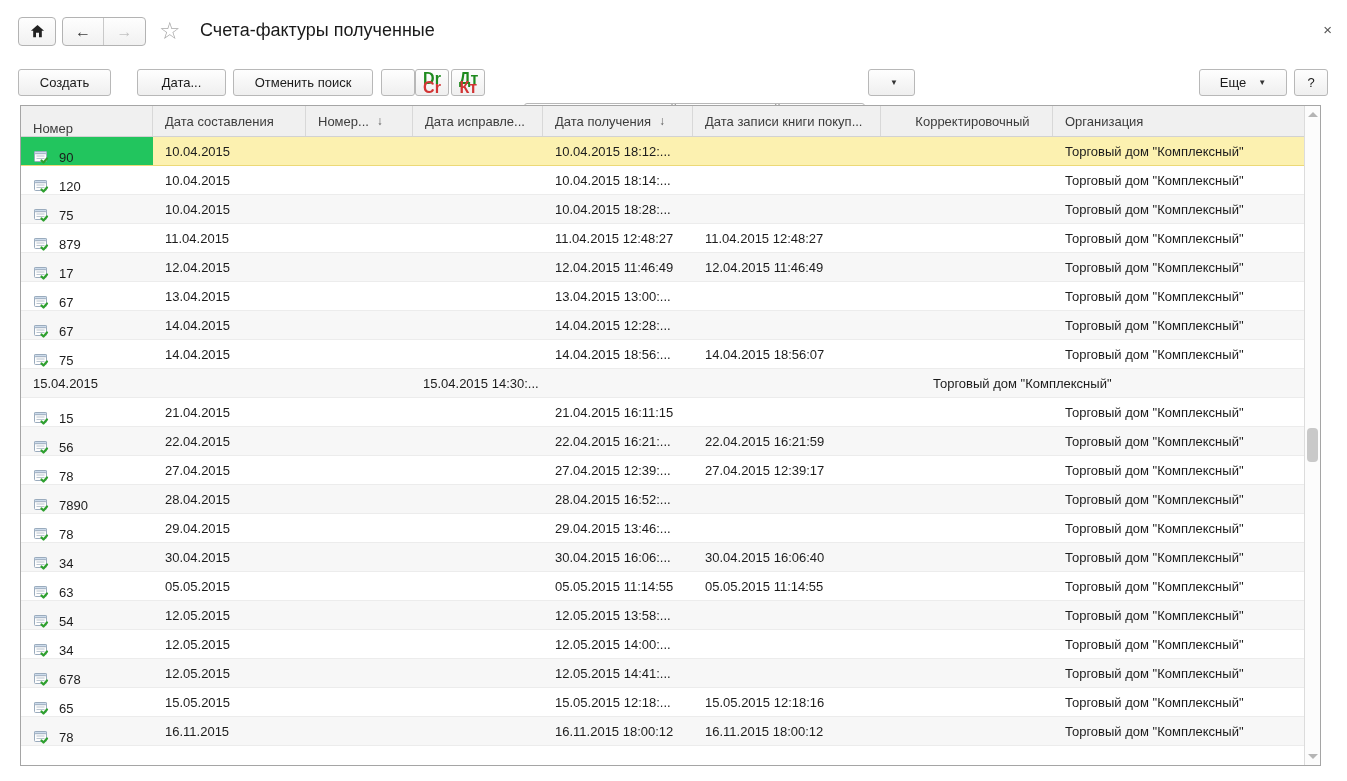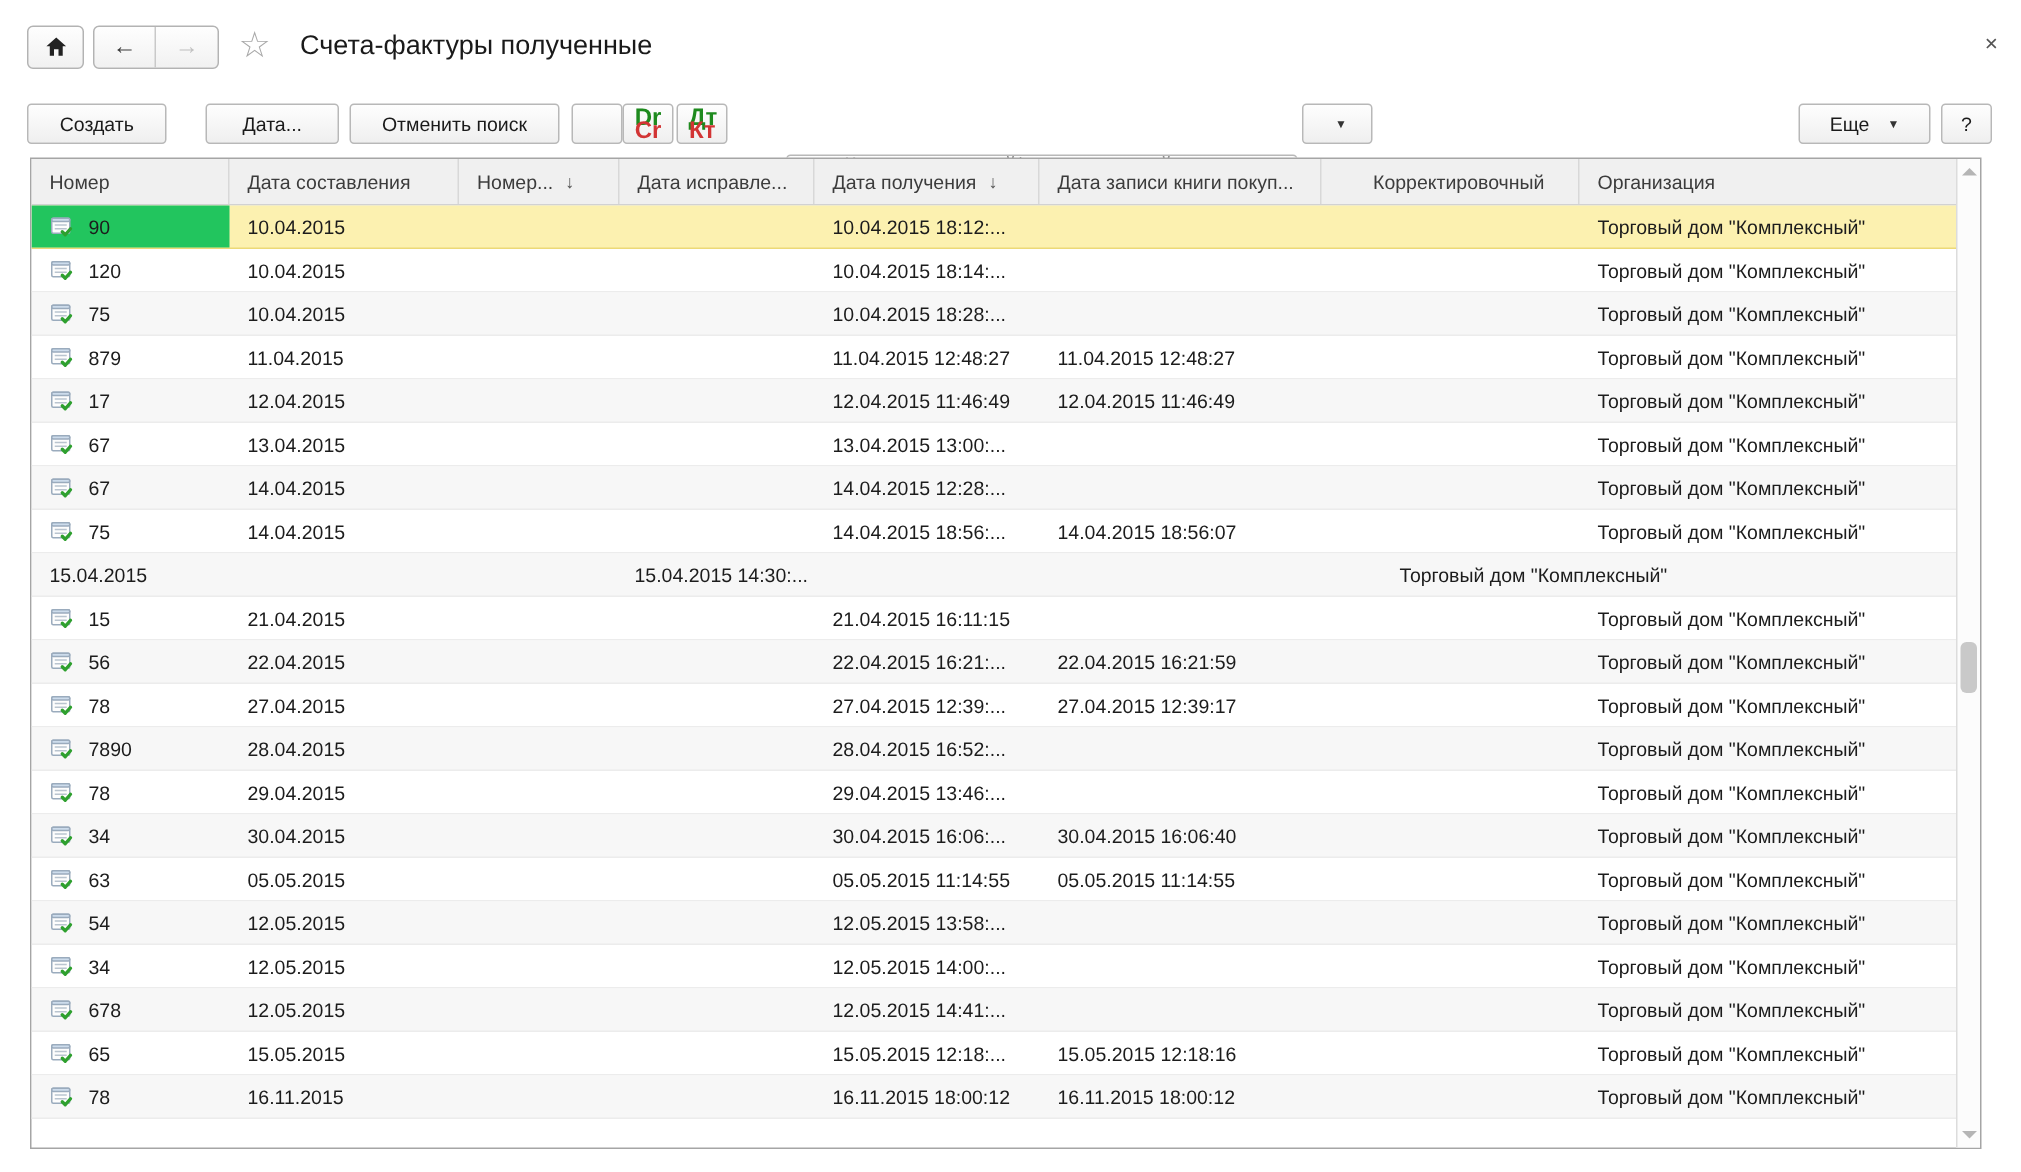--- a/index.html
+++ b/index.html
@@ -50,21 +50,21 @@
   .hcell { display:flex; align-items:center; gap:8px; padding-left:12px; font-size:13px; color:#3c3c3c;
     border-right:1px solid #d8d8d8; cursor:pointer; }
   .hcell:last-child { border-right:none; }
   .sort { font-size:12px; color:#5a5a5a; }
   .trow { display:flex; height:29px; border-bottom:1px solid #ececec; cursor:pointer; background:#fff; }
   .trow.striped { background:#f7f7f7; }
   .trow.selected { background:#fcf1b0; border-bottom:1px solid #ecd977; }
   .trow.selected .c0 { background:#22c55e; }
   .cell { display:flex; align-items:center; padding-left:12px; font-size:13px; color:#1c1c1c;
     white-space:nowrap; overflow:hidden; }
-  .c0{width:132px;} .c1{width:153px;} .c2{width:107px;} .c3{width:130px;}
+  .c0{width:132px;align-items:flex-end;} .c1{width:153px;} .c2{width:107px;} .c3{width:130px;}
   .c4{width:150px;} .c5{width:188px;} .c6{width:172px;justify-content:center;} .c7{width:223px;}
   .doc-icon { width:17px; height:16px; margin-right:9px; flex:0 0 auto; display:inline-flex; }
 
   
   .vscroll { position:absolute; right:0; top:0; width:16px; height:659px; background:#fcfcfc;
     border-left:1px solid #dcdcdc; }
   .varrow { position:absolute; left:3px; width:0; height:0; border-left:5px solid transparent;
     border-right:5px solid transparent; cursor:pointer; }
   .varrow.up { top:6px; border-bottom:5px solid #b5b5b5; }
   .varrow.down { bottom:6px; border-top:5px solid #b5b5b5; }

